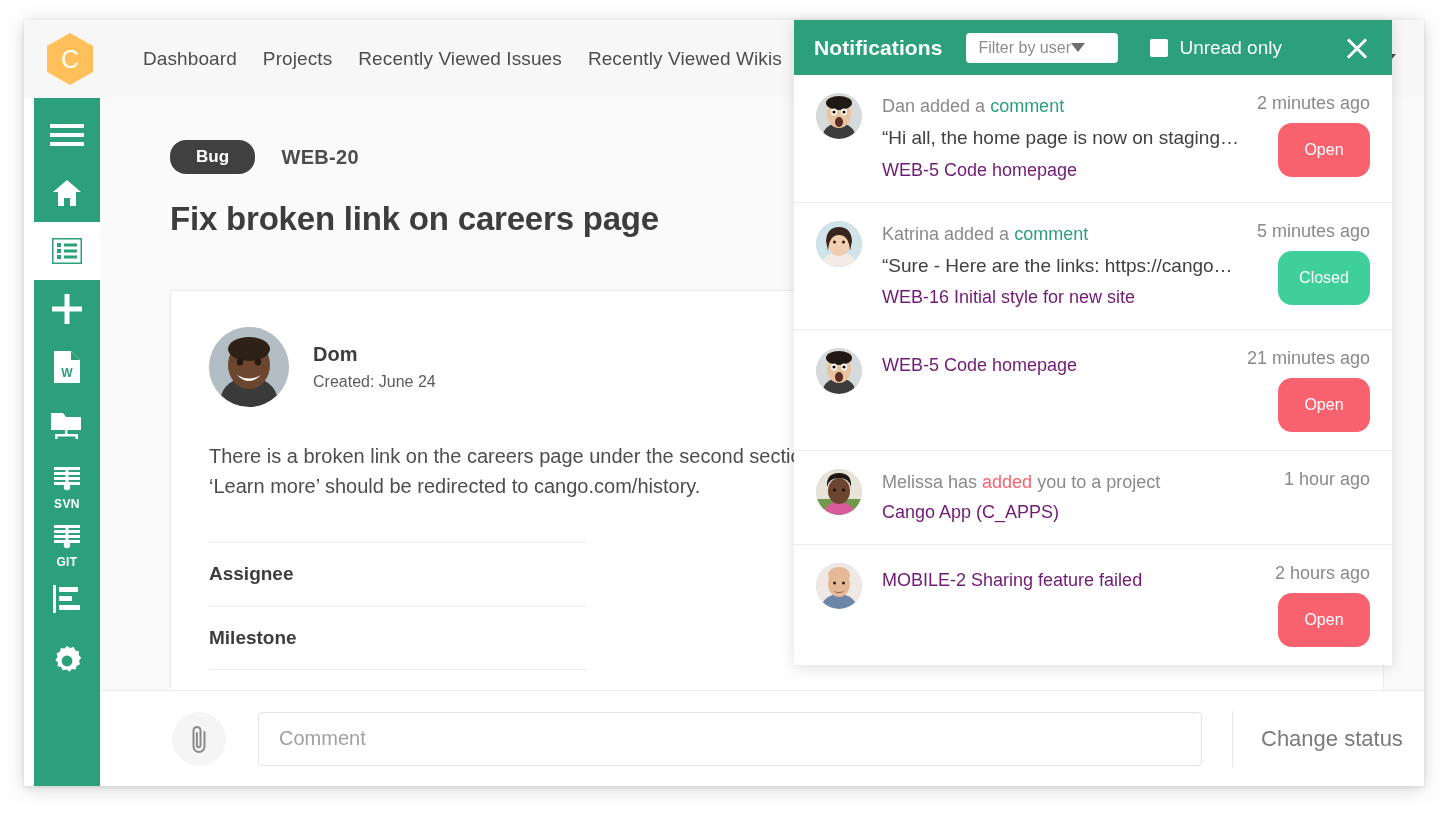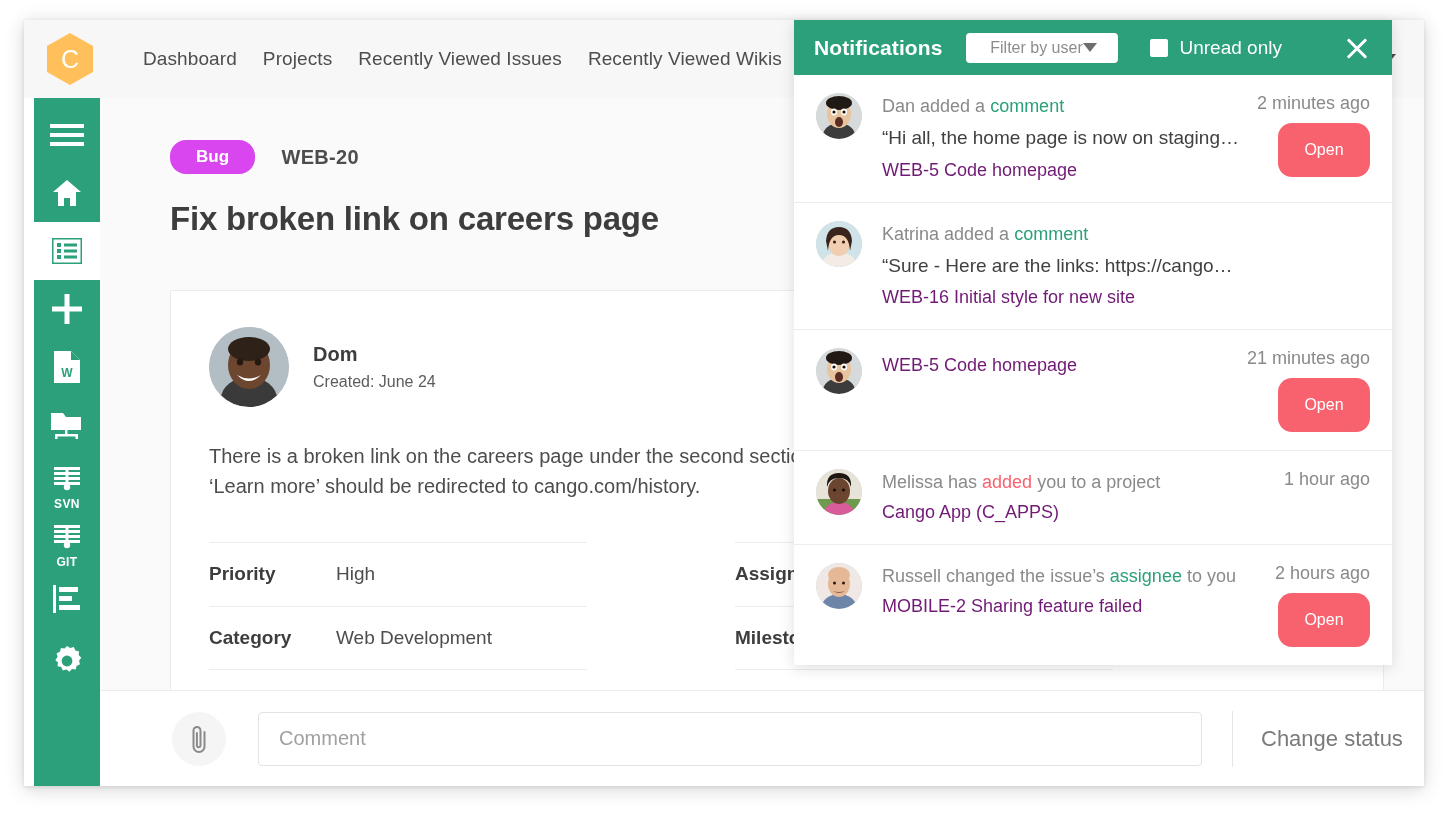--- a/index.html
+++ b/index.html
@@ -128,21 +128,21 @@
   }
   #issue-head {
     padding: 42px 0 0 70px;
   }
   .badge {
     display: inline-block;
     color: #ffffff; font-size: 17px; font-weight: 700;
     padding: 7px 26px; border-radius: 16px;
     vertical-align: middle;
   }
-  .badge.bug { background: #d946ef; }
+  .badge.bug { background: #404040; }
   #issue-key {
     display: inline-block; vertical-align: middle;
     margin-left: 22px;
     color: #4d4d4d; font-size: 20px; font-weight: 700;
     letter-spacing: .3px;
   }
   #issue-title {
     margin-top: 26px;
     color: #3d3d3d;
     font-size: 33px; font-weight: 700;
@@ -246,21 +246,21 @@
     padding: 0 22px 0 20px;
   }
   #notif-title {
     color: #ffffff; font-size: 21px; font-weight: 700;
     letter-spacing: .1px;
   }
   #notif-filter {
     margin-left: 24px;
     width: 152px; height: 30px;
     background: #ffffff; border-radius: 4px;
-    display: flex; align-items: center; justify-content: center;
+    display: flex; align-items: center; justify-content: flex-start;
     padding: 0 10px 0 12px; cursor: pointer;
   }
   #notif-filter-label { color: #8d8d8d; font-size: 16px; }
   #notif-filter .caret {
     width: 0; height: 0;
     border-left: 7px solid transparent;
     border-right: 7px solid transparent;
     border-top: 9px solid #6e6e6e;
   }
   #unread-wrap {
@@ -504,30 +504,20 @@
       </div>
 
       <div id="issue-body">
         <div>There is a broken link on the careers page under the second section.</div>
         <div>‘Learn more’ should be redirected to cango.com/history.</div>
       </div>
 
       <div id="fields">
         <div class="field-col">
           <div class="field-row">
-            <span class="field-label">Priority</span>
-            <span class="field-value">High</span>
-          </div>
-          <div class="field-row">
-            <span class="field-label">Category</span>
-            <span class="field-value">Web Development</span>
-          </div>
-        </div>
-        <div class="field-col">
-          <div class="field-row">
             <span class="field-label">Assignee</span>
             <span class="field-value"></span>
           </div>
           <div class="field-row">
             <span class="field-label">Milestone</span>
             <span class="field-value"></span>
           </div>
         </div>
       </div>
 
@@ -622,20 +612,24 @@
           </g>
         </svg>
       </div>
       <div class="notif-main">
         <div class="notif-line1">
           <span>Katrina</span><span>&nbsp;</span><span>added a </span><span class="hl-green">comment</span><span></span>
         </div>
         <div class="notif-quote">“Sure - Here are the links: https://cango…</div>
         <div class="notif-ref">WEB-16 Initial style for new site</div>
       </div>
+      <div class="notif-right">
+        <div class="notif-time">5 minutes ago</div>
+        <div class="notif-status closed">Closed</div>
+      </div>
     </div>
 
     <div class="notif-item">
       <div class="notif-avatar">
         <svg viewBox="0 0 46 46" width="46" height="46" aria-hidden="true">
           <defs>
               <clipPath id="n2">
                 <circle cx="23" cy="23" r="23"></circle>
               </clipPath>
             </defs>
@@ -705,23 +699,20 @@
             <ellipse cx="23" cy="44" rx="17" ry="13" fill="#6d85a8"></ellipse>
             <ellipse cx="23" cy="21" rx="11" ry="13" fill="#e5b997"></ellipse>
             <ellipse cx="23" cy="12" rx="11" ry="8" fill="#e5b997"></ellipse>
             <circle cx="18.5" cy="20" r="1.5" fill="#2b1a12"></circle>
             <circle cx="27.5" cy="20" r="1.5" fill="#2b1a12"></circle>
             <path d="M17 28 Q23 32 29 28 Q23 30 17 28 Z" fill="#8a5b43"></path>
           </g>
         </svg>
       </div>
       <div class="notif-main">
-        <div class="notif-line1">
-          <span>Russell</span><span>&nbsp;</span><span>changed the issue’s </span><span class="hl-green">assignee</span><span> to you</span>
-        </div>
         <div class="notif-ref">MOBILE-2 Sharing feature failed</div>
       </div>
       <div class="notif-right">
         <div class="notif-time">2 hours ago</div>
         <div class="notif-status open">Open</div>
       </div>
     </div>
 
   </div>
 </div>

